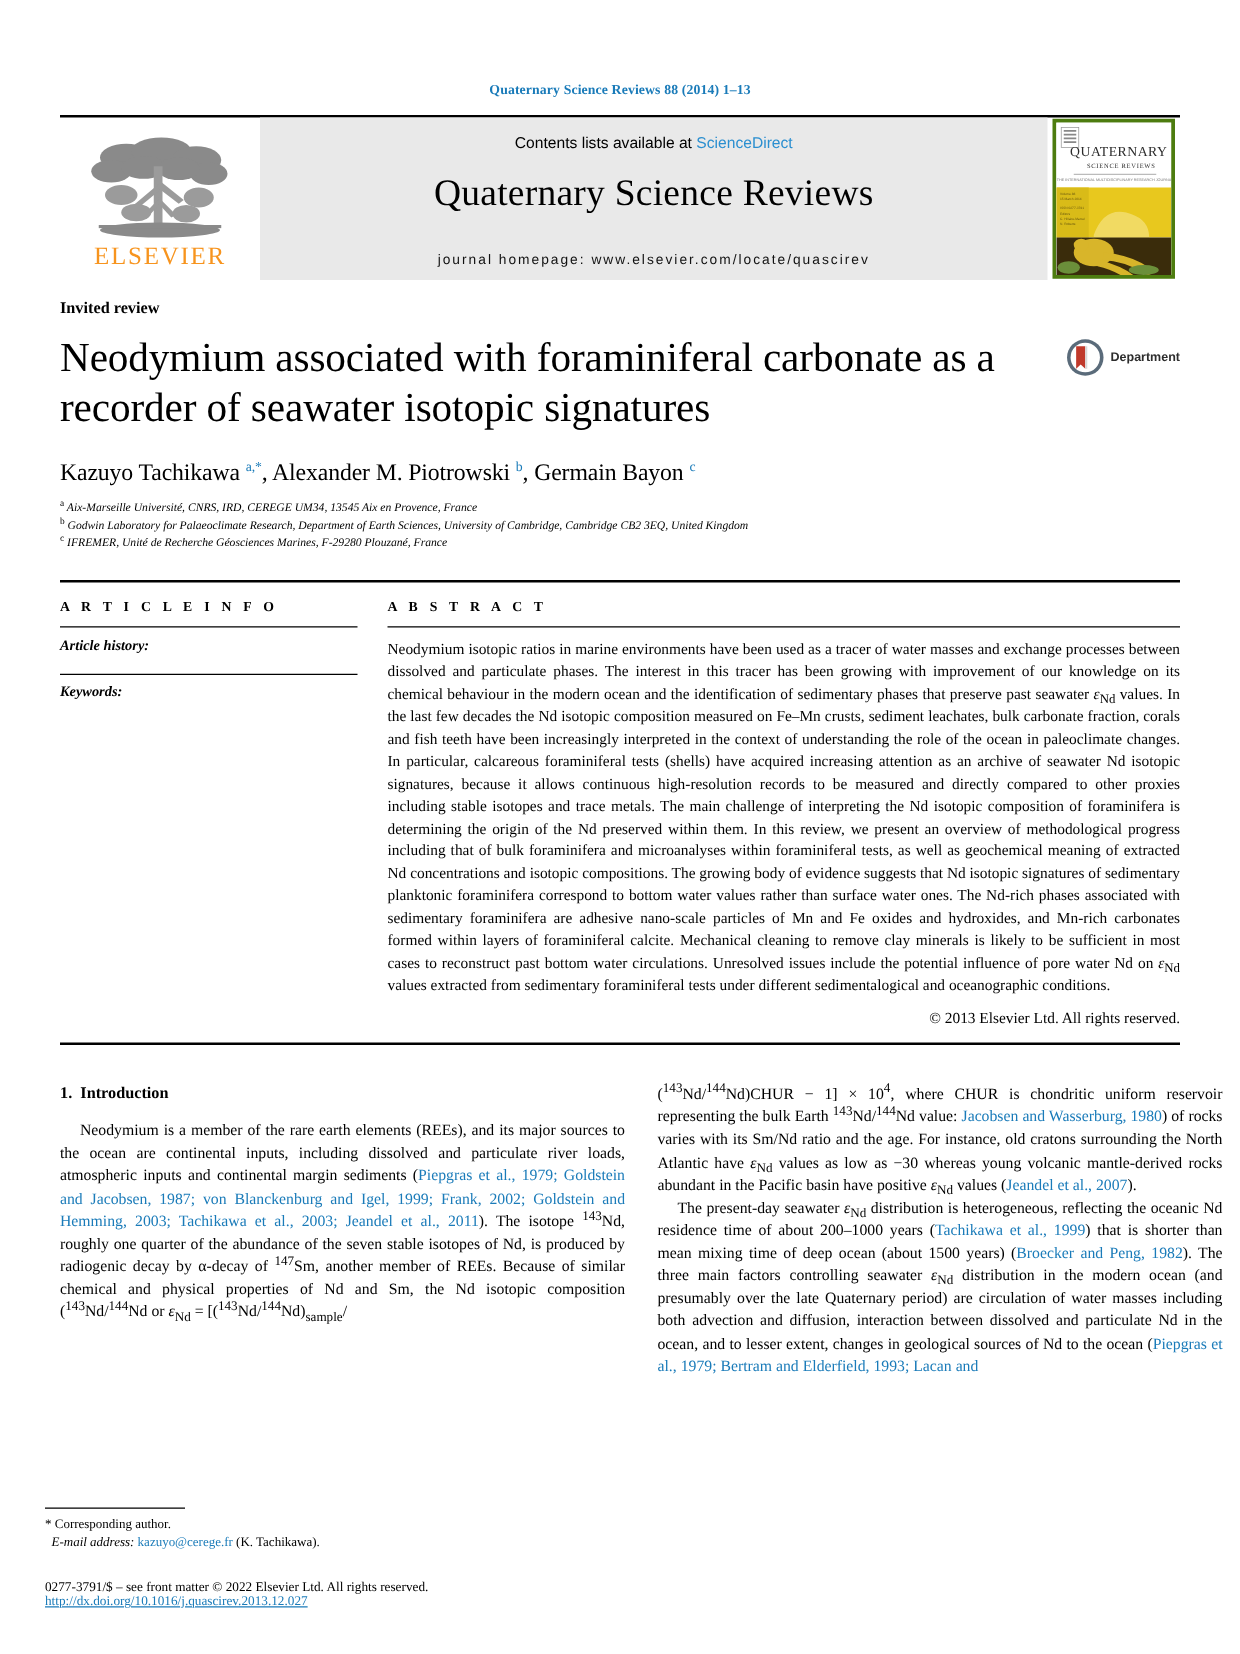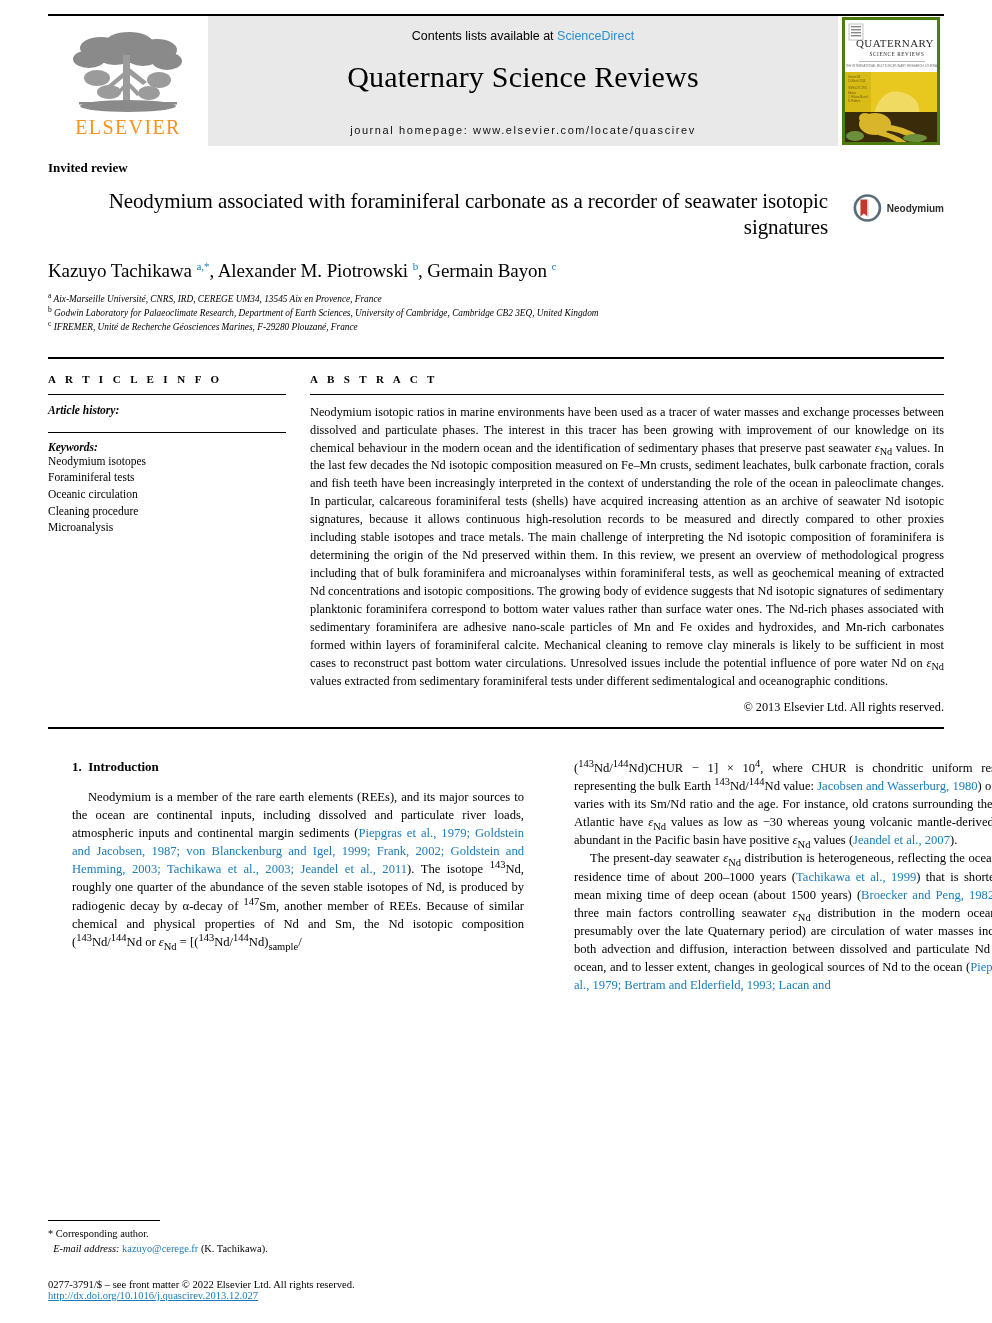--- a/index.html
+++ b/index.html
@@ -105,27 +105,26 @@
   }
 
   
   .title-block { position: relative; margin-top: 14px; }
   .invited-review {
     font-size: 13px;
     font-weight: bold;
     margin-bottom: 13px;
   }
   .article-title {
-    font-size: 21px;
+    font-size: 33px;
     line-height: 1.22;
     font-weight: normal;
     margin: 0;
     max-width: 780px;
     letter-spacing: -0.1px;
-    text-align: right;
   }
   .authors {
     font-size: 19px;
     margin-top: 20px;
     letter-spacing: -0.1px;
   }
   .authors sup { font-size: 11px; color: #1a7bb9; }
   .affiliations {
     margin-top: 10px;
     font-size: 9.3px;
@@ -197,21 +196,21 @@
     border-bottom: 2.5px solid #000;
     margin-top: 12px;
   }
 
   
   .body-cols {
     margin-top: 30px;
     display: flex;
     gap: 26px;
   }
-  .bcol { width: 452px; flex: 0 0 452px; margin-left: 24px; }
+  .bcol { width: 452px; flex: 0 0 452px; }
   .sec-title {
     font-size: 13px;
     font-weight: bold;
     margin-bottom: 13px;
   }
   .para {
     font-size: 12.6px;
     line-height: 1.44;
     text-align: justify;
     text-indent: 16px;
@@ -222,21 +221,21 @@
   a.ref, .ref {
     color: #1a7bb9;
     text-decoration: none;
   }
   sub, sup { line-height: 0; }
   .eps { font-style: italic; }
 
   
   .footnote-area {
     position: absolute;
-    left: 48px;
+    left: 36px;
     bottom: 36px;
     width: 452px;
   }
   .fn-rule {
     width: 112px;
     border-top: 0.9px solid #000;
     margin-bottom: 5px;
   }
   .fn-line {
     font-size: 10.4px;
@@ -245,20 +244,21 @@
   .fn-line .ital { font-style: italic; text-align: center; }
   .issn-block { margin-top: 22px; }
   .issn-line { font-size: 10.6px; }
   .doi-line { font-size: 10.6px; color: #1a7bb9; text-decoration: underline; }
 </style>
 </head>
 <body>
 
 <div class="page">
 
+  <div class="running-head">Quaternary Science Reviews 88 (2014) 1–13</div>
 
   <div class="masthead">
 
     <div class="masthead-logo">
       <svg class="elsevier-tree" width="122" height="86" viewBox="0 0 122 86">
         <g fill="#8a8a8a">
           <ellipse cx="34" cy="18" rx="21" ry="11"></ellipse>
           <ellipse cx="62" cy="13" rx="24" ry="11"></ellipse>
           <ellipse cx="90" cy="20" rx="20" ry="11"></ellipse>
           <ellipse cx="22" cy="29" rx="16" ry="9"></ellipse>
@@ -341,39 +341,32 @@
         <div><sup>c</sup> IFREMER, Unité de Recherche Géosciences Marines, F-29280 Plouzané, France</div>
       </div>
 
     <div class="crossmark">
       <svg width="40" height="40" viewBox="0 0 40 40">
         <circle cx="20" cy="20" r="18" fill="#5a6b7a"></circle>
         <circle cx="20" cy="20" r="14.5" fill="#ffffff"></circle>
         <path d="M11 9 h9 v22 l-4.5 -4 l-4.5 4 z" fill="#c0392b"></path>
         <path d="M20 9 h2 v22 h-2 z" fill="#d8d8d8"></path>
       </svg>
-      <span class="crossmark-label">Neodymium</span>
+      <span class="crossmark-label">Department</span>
     </div>
   </div>
 
   <div class="info-abstract">
     <div class="col-info">
       <div class="sec-head">A R T I C L E   I N F O</div>
       <div class="rule-under"></div>
       <div class="hist-label">Article history:</div>
       <div class="kw-block">
         <div class="kw-rule">
           <div class="kw-label">Keywords:</div>
-          <div>
-              <div class="info-line">Neodymium isotopes</div>
-              <div class="info-line">Foraminiferal tests</div>
-              <div class="info-line">Oceanic circulation</div>
-              <div class="info-line">Cleaning procedure</div>
-              <div class="info-line">Microanalysis</div>
-            </div>
         </div>
       </div>
     </div>
 
     <div class="col-abstract">
       <div class="sec-head">A B S T R A C T</div>
       <div class="rule-under"></div>
       <div class="abstract-body">Neodymium isotopic ratios in marine environments have been used as a tracer of water masses and exchange processes between dissolved and particulate phases. The interest in this tracer has been growing with improvement of our knowledge on its chemical behaviour in the modern ocean and the identification of sedimentary phases that preserve past seawater <span class="eps">ε</span><sub>Nd</sub> values. In the last few decades the Nd isotopic composition measured on Fe–Mn crusts, sediment leachates, bulk carbonate fraction, corals and fish teeth have been increasingly interpreted in the context of understanding the role of the ocean in paleoclimate changes. In particular, calcareous foraminiferal tests (shells) have acquired increasing attention as an archive of seawater Nd isotopic signatures, because it allows continuous high-resolution records to be measured and directly compared to other proxies including stable isotopes and trace metals. The main challenge of interpreting the Nd isotopic composition of foraminifera is determining the origin of the Nd preserved within them. In this review, we present an overview of methodological progress including that of bulk foraminifera and microanalyses within foraminiferal tests, as well as geochemical meaning of extracted Nd concentrations and isotopic compositions. The growing body of evidence suggests that Nd isotopic signatures of sedimentary planktonic foraminifera correspond to bottom water values rather than surface water ones. The Nd-rich phases associated with sedimentary foraminifera are adhesive nano-scale particles of Mn and Fe oxides and hydroxides, and Mn-rich carbonates formed within layers of foraminiferal calcite. Mechanical cleaning to remove clay minerals is likely to be sufficient in most cases to reconstruct past bottom water circulations. Unresolved issues include the potential influence of pore water Nd on <span class="eps">ε</span><sub>Nd</sub> values extracted from sedimentary foraminiferal tests under different sedimentalogical and oceanographic conditions.</div>
       <div class="copyright">© 2013 Elsevier Ltd. All rights reserved.</div>
     </div>

